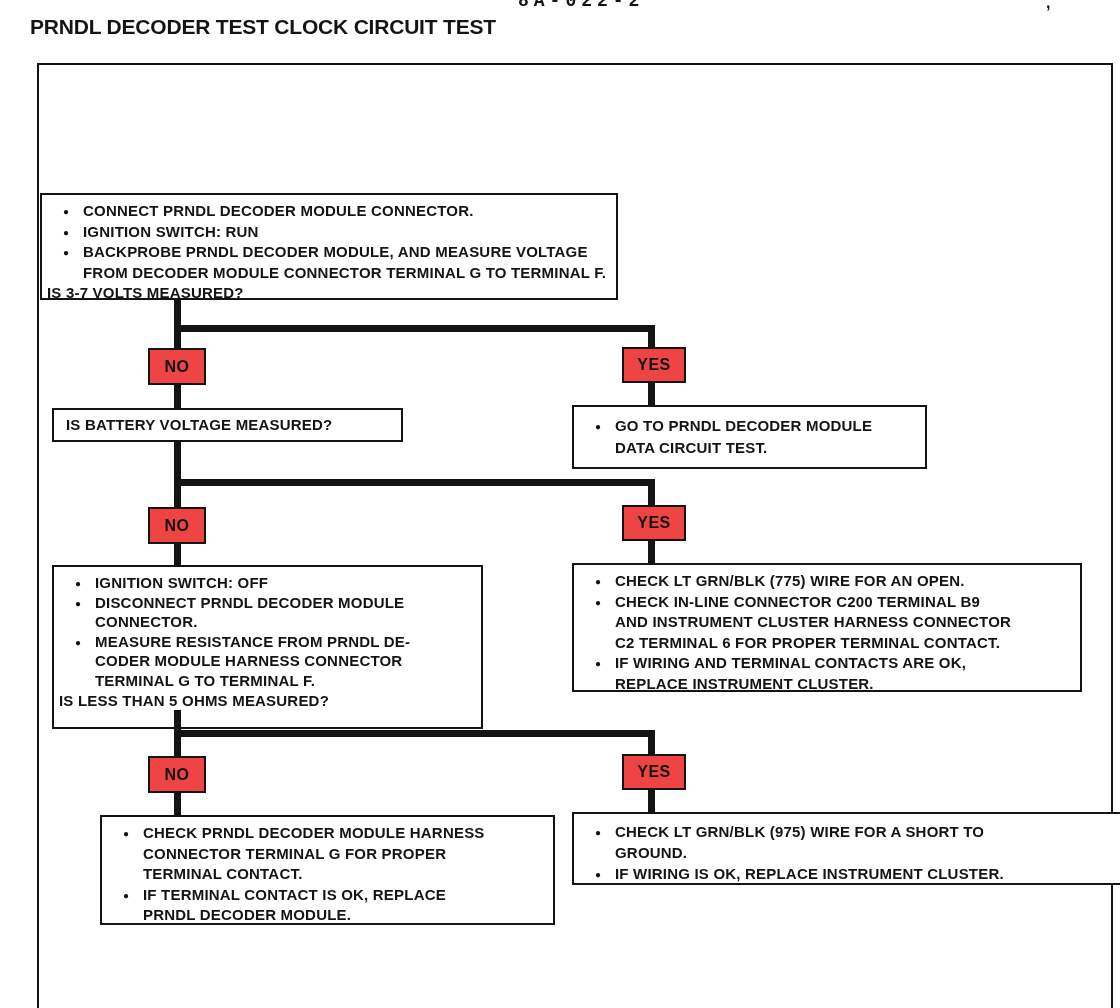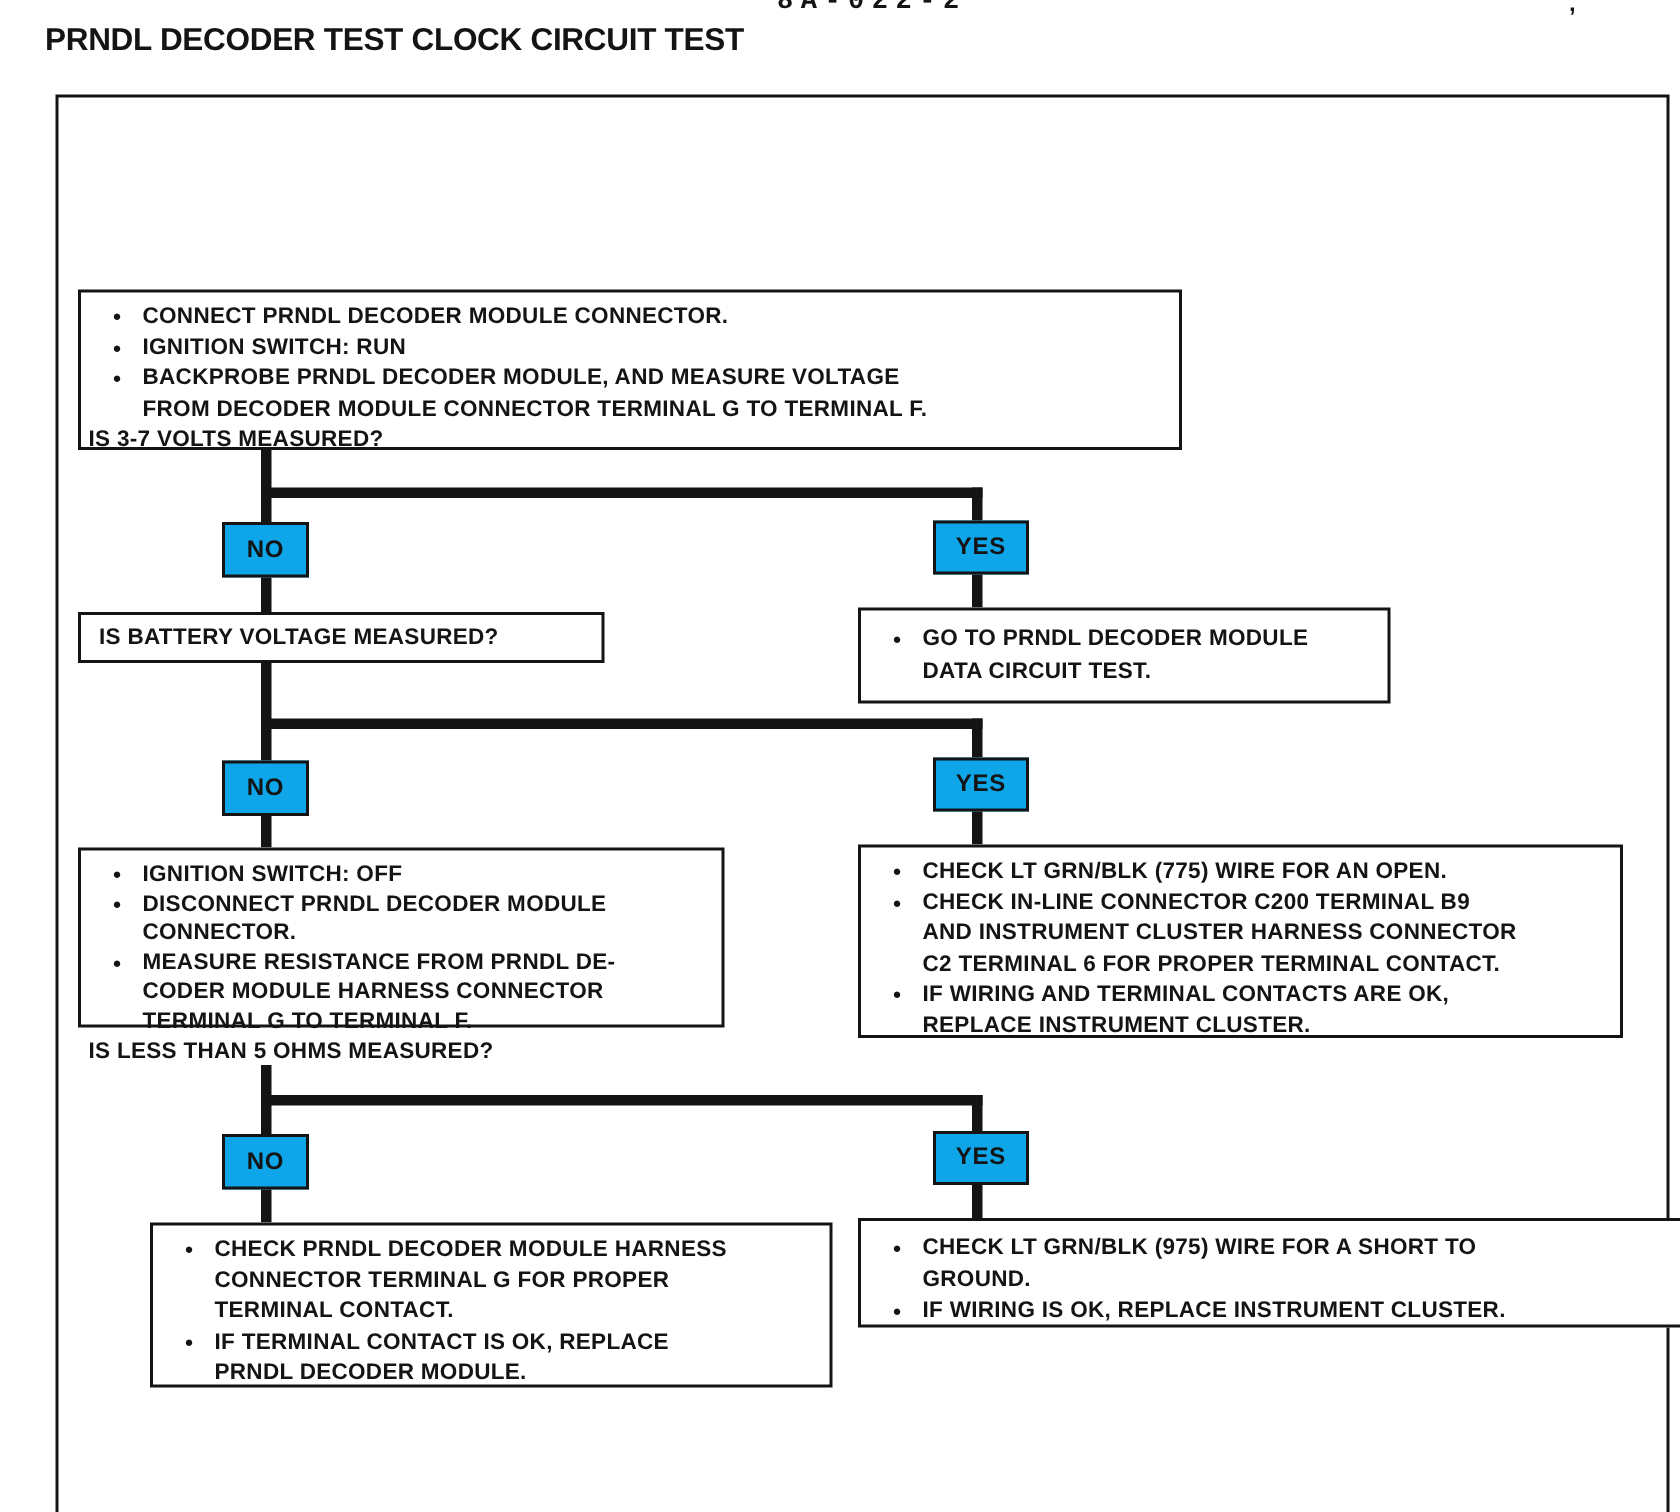--- a/index.html
+++ b/index.html
@@ -19,39 +19,39 @@
   #outer-border { left: 37px; top: 63px; width: 1076px; height: 965px; border: 2px solid #141414; }
   .fbox {
     border: 2px solid #141414; background: #ffffff;
     font-size: 15px; letter-spacing: 0.2px; line-height: 20.5px;
     padding-top: 6px; padding-right: 4px;
   }
   .bullet { position: relative; padding-left: 41px; white-space: pre-line; }
   .bullet::before { content: "●"; position: absolute; left: 21px; top: 1px; font-size: 10px; }
   .question { padding-left: 5px; white-space: pre-line; }
   .decision {
-    border: 2px solid #141414; background: #0ea5e9;
+    border: 2px solid #141414; background: #ef4444;
     display: flex; align-items: center; justify-content: center;
     font-size: 16px; letter-spacing: 0.5px;
   }
   .line { background: #141414; }
 </style>
 </head>
 <body>
 
 <div id="page">
 
   <div class="abs" id="page-code">8A-022-2</div>
   <div class="abs" id="corner-mark">,</div>
 
   <div class="abs" id="title">PRNDL DECODER TEST CLOCK CIRCUIT TEST</div>
 
   <div class="abs" id="outer-border"></div>
 
-  <div class="abs fbox" style="left:52px; top:193px; width:736px; height:107px;">
+  <div class="abs fbox" style="left:40px; top:193px; width:578px; height:107px;">
     <div class="bullet">CONNECT PRNDL DECODER MODULE CONNECTOR.</div>
     <div class="bullet">IGNITION SWITCH: RUN</div>
     <div class="bullet">BACKPROBE PRNDL DECODER MODULE, AND MEASURE VOLTAGE
 FROM DECODER MODULE CONNECTOR TERMINAL G TO TERMINAL F.</div>
     <div class="question">IS 3-7 VOLTS MEASURED?</div>
   </div>
 
   <div class="abs line" style="left:174px; top:300px; width:7px;  height:48px;"></div>
   <div class="abs line" style="left:174px; top:325px; width:481px; height:7px;"></div>
   <div class="abs line" style="left:648px; top:325px; width:7px;  height:22px;"></div>
@@ -74,21 +74,21 @@
   <div class="abs line" style="left:174px; top:442px; width:7px;  height:65px;"></div>
   <div class="abs line" style="left:174px; top:479px; width:481px; height:7px;"></div>
   <div class="abs line" style="left:648px; top:479px; width:7px;  height:26px;"></div>
 
   <div class="abs decision" style="left:148px; top:507px; width:58px; height:37px;">NO</div>
   <div class="abs decision" style="left:622px; top:505px; width:64px; height:36px;">YES</div>
 
   <div class="abs line" style="left:174px; top:544px; width:7px; height:21px;"></div>
   <div class="abs line" style="left:648px; top:541px; width:7px; height:22px;"></div>
 
-  <div class="abs fbox" style="left:52px; top:565px; width:431px; height:120px; line-height:19.6px;">
+  <div class="abs fbox" style="left:52px; top:565px; width:431px; height:164px; line-height:19.6px;">
     <div class="bullet">IGNITION SWITCH: OFF</div>
     <div class="bullet">DISCONNECT PRNDL DECODER MODULE
 CONNECTOR.</div>
     <div class="bullet">MEASURE RESISTANCE FROM PRNDL DE-
 CODER MODULE HARNESS CONNECTOR
 TERMINAL G TO TERMINAL F.</div>
     <div class="question">IS LESS THAN 5 OHMS MEASURED?</div>
   </div>
 
   <div class="abs fbox" style="left:572px; top:563px; width:510px; height:129px;">

